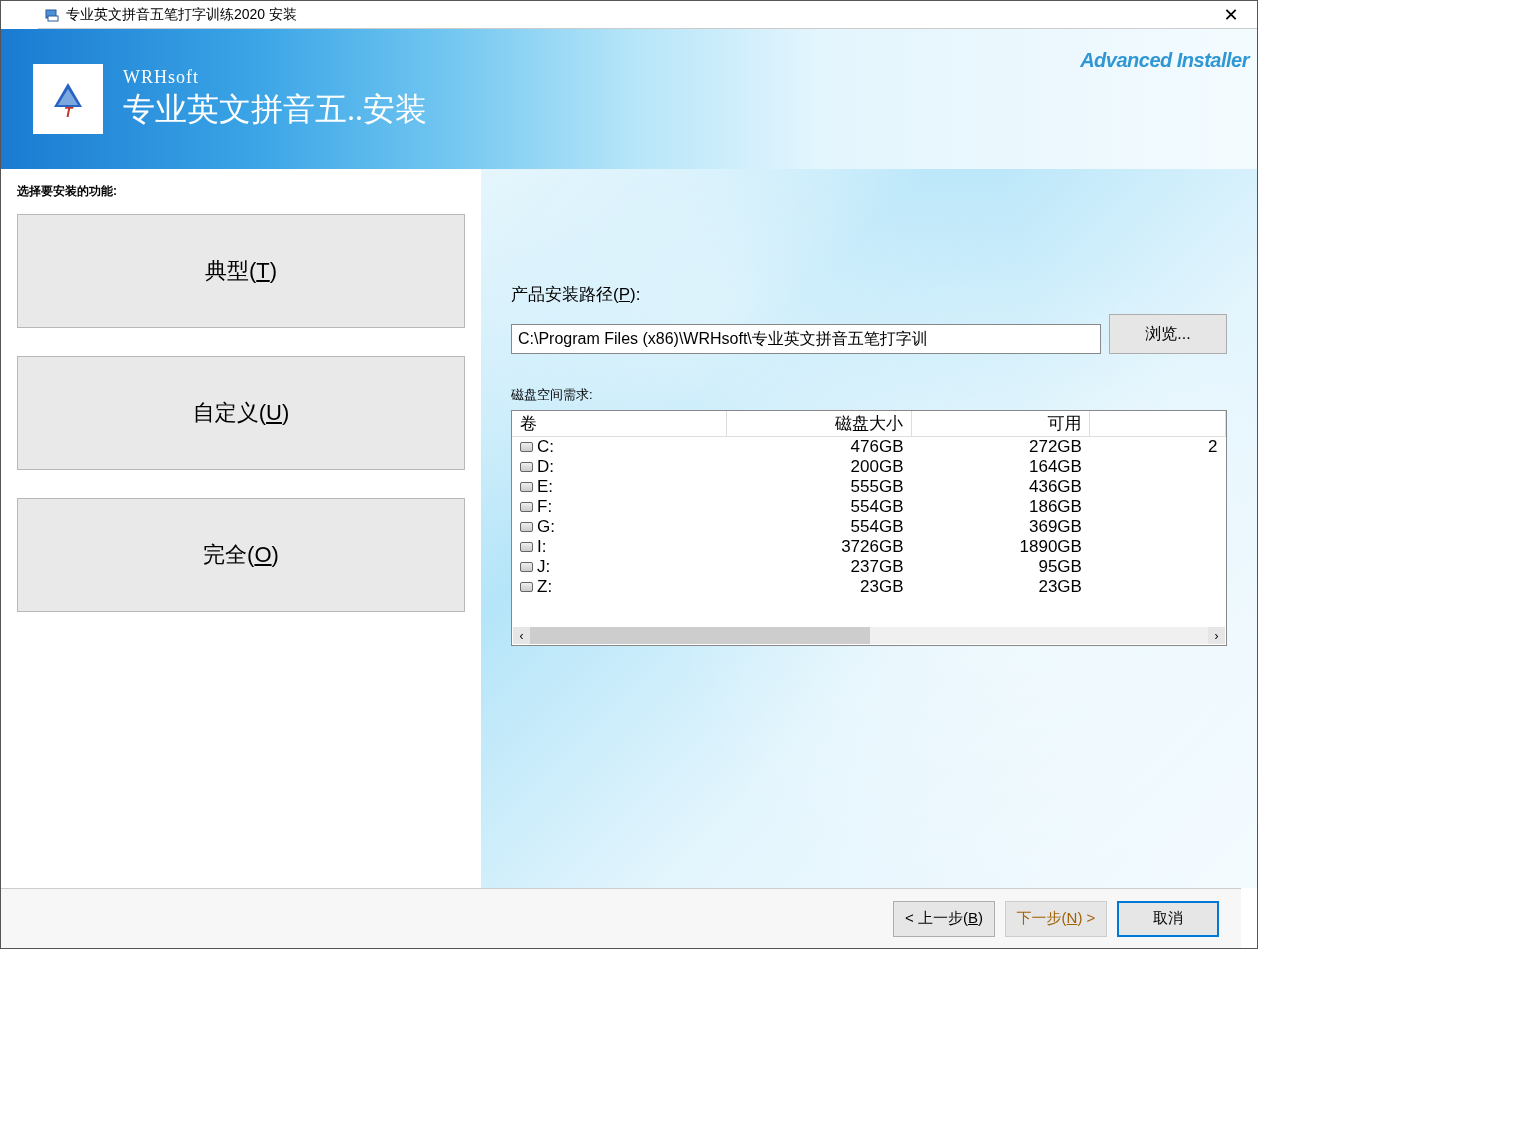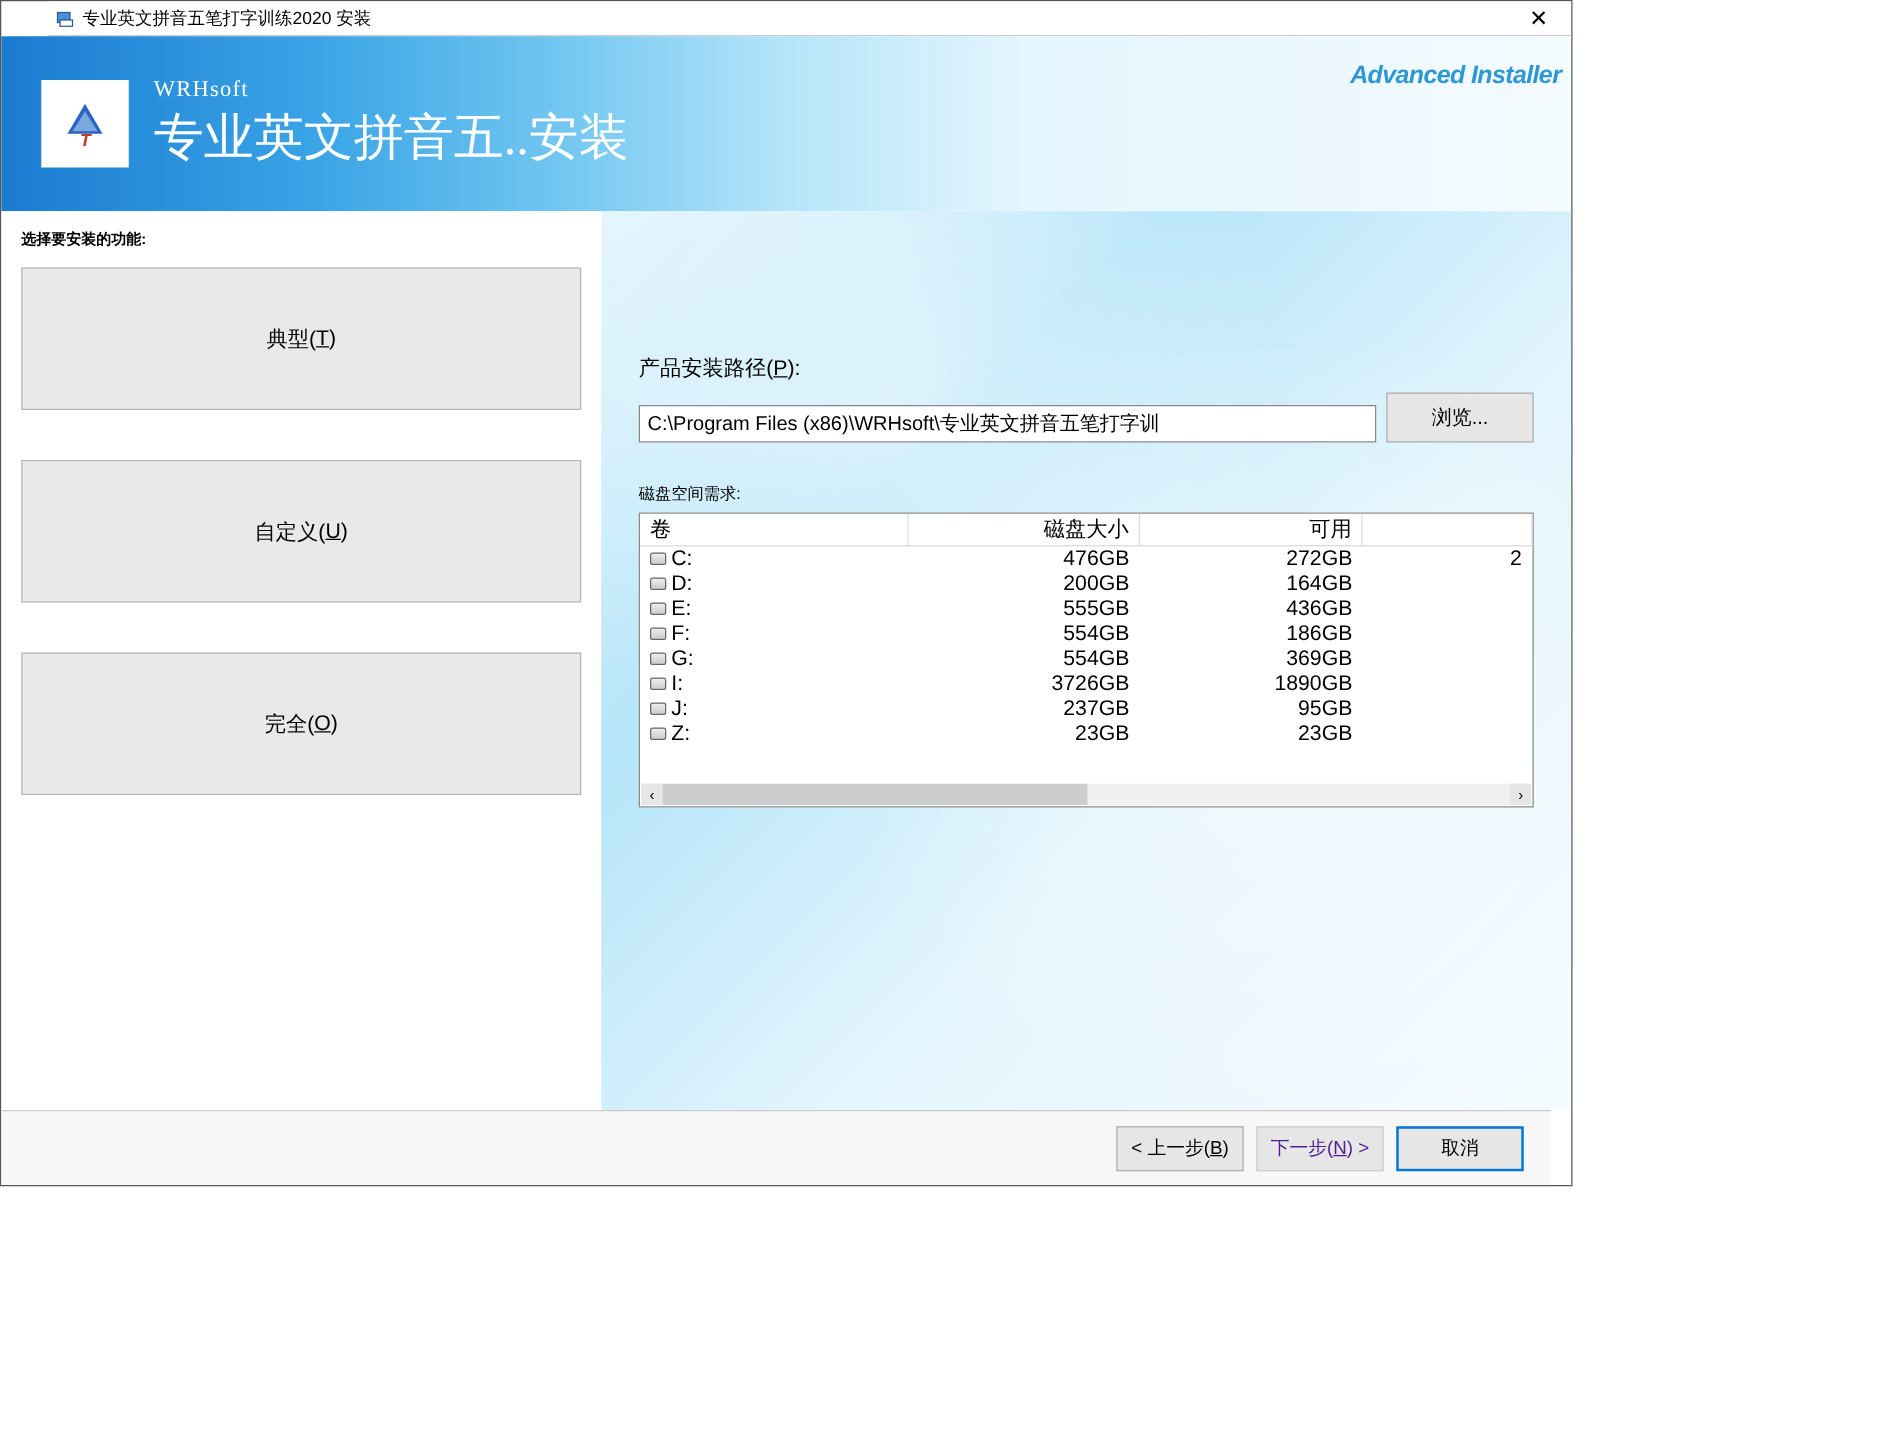--- a/index.html
+++ b/index.html
@@ -45,21 +45,21 @@
     width: 70px; height: 70px;
     background: #fff;
     display:flex; align-items:center; justify-content:center;
     margin-right: 20px;
   }
   .banner .brand {
     color: #fff;
     font-family: "SimSun", serif;
   }
   .banner .brand .small { font-size: 18px; letter-spacing:1px; }
-  .banner .brand .big { font-size: 40px; font-family:"Microsoft YaHei"; }
+  .banner .brand .big { font-size: 32px; font-family:"Microsoft YaHei"; }
   .banner .adv {
     position:absolute; right:8px; top:20px;
     color:#2e97d4; font-weight:bold; font-size:20px;
     font-style:italic; letter-spacing:-0.5px;
   }
   .content {
     position:absolute;
     top: 168px; left:0; right:0; bottom:60px;
     display:flex;
   }
@@ -69,22 +69,22 @@
     background: #fff;
   }
   .left-pane .heading {
     font-size:12px; font-weight:bold; margin-bottom:14px;
   }
   .opt-btn {
     width: 448px; height: 114px;
     background: #e9e9e9;
     border: 1px solid #b8b8b8;
     display:flex; align-items:center; justify-content:center;
-    font-size:17px;
-    margin-bottom:40px;
+    font-size:22px;
+    margin-bottom:28px;
     cursor:pointer;
   }
   .opt-btn u { text-decoration: underline; }
   .right-pane {
     flex:1;
     background: linear-gradient(135deg, #e3f5fd 0%, #b5e5f9 30%, #e3f5fd 60%, #f4fbff 100%);
     padding: 0 30px;
     position:relative;
   }
   .right-pane::before {
@@ -174,21 +174,21 @@
     gap:10px; padding-right:22px;
   }
   .footer button {
     height:36px; width:102px;
     font-size:15px;
     border:1px solid #adadad;
     background:#e6e6e6;
     cursor:pointer;
   }
   .footer button.disabled {
-    color:#4c1d95;
+    color:#a16207;
     cursor:default;
     border-color:#ccc;
   }
   .footer button.primary {
     border:2px solid #0078d7;
     background:#e6e6e6;
   }
 </style>
 </head>
 <body>

